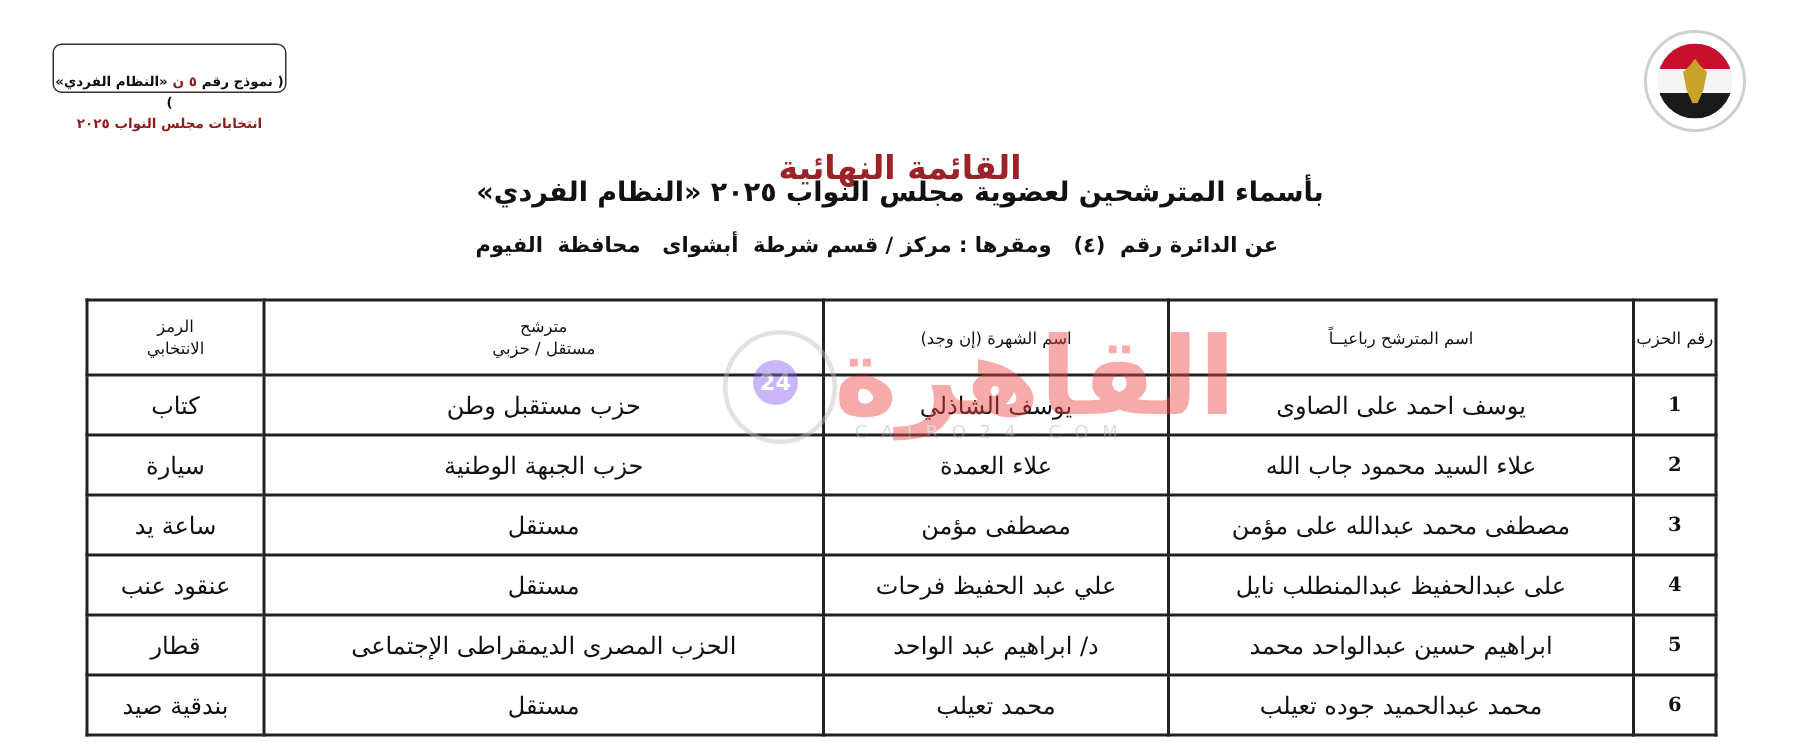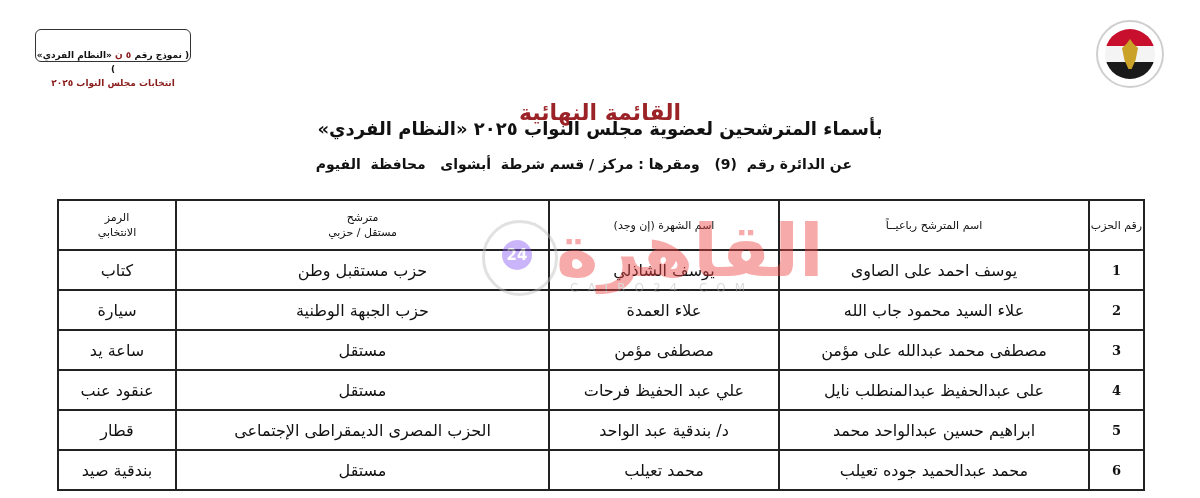--- a/index.html
+++ b/index.html
@@ -82,21 +82,21 @@
   <div class="inner">
     <div class="red"></div>
       <div class="wht"></div>
       <div class="blk"></div>
     <div class="eagle"></div>
   </div>
 </div>
 
 <div class="title-main">القائمة النهائية</div>
 <div class="title-sub">بأسماء المترشحين لعضوية مجلس النواب ٢٠٢٥ «النظام الفردي»</div>
-<div class="district">عن الدائرة رقم  (9)   ومقرها : مركز / قسم شرطة  أبشواى   محافظة  الفيوم</div>
+<div class="district">عن الدائرة رقم  (٤)   ومقرها : مركز / قسم شرطة  أبشواى   محافظة  الفيوم</div>
 
 <table class="candidates">
   <colgroup>
     <col style="width:55px">
     <col style="width:310px">
     <col style="width:230px">
     <col style="width:373px">
     <col style="width:118px">
   </colgroup>
   <thead>
@@ -133,21 +133,21 @@
     <tr>
       <td class="serial">4</td>
       <td>على عبدالحفيظ عبدالمنطلب نايل</td>
       <td>علي عبد الحفيظ فرحات</td>
       <td>مستقل</td>
       <td>عنقود عنب</td>
     </tr>
     <tr>
       <td class="serial">5</td>
       <td>ابراهيم حسين عبدالواحد محمد</td>
-      <td>د/ بندقية عبد الواحد</td>
+      <td>د/ ابراهيم عبد الواحد</td>
       <td>الحزب المصرى الديمقراطى الإجتماعى</td>
       <td>قطار</td>
     </tr>
     <tr>
       <td class="serial">6</td>
       <td>محمد عبدالحميد جوده تعيلب</td>
       <td>محمد تعيلب</td>
       <td>مستقل</td>
       <td>بندقية صيد</td>
     </tr>

